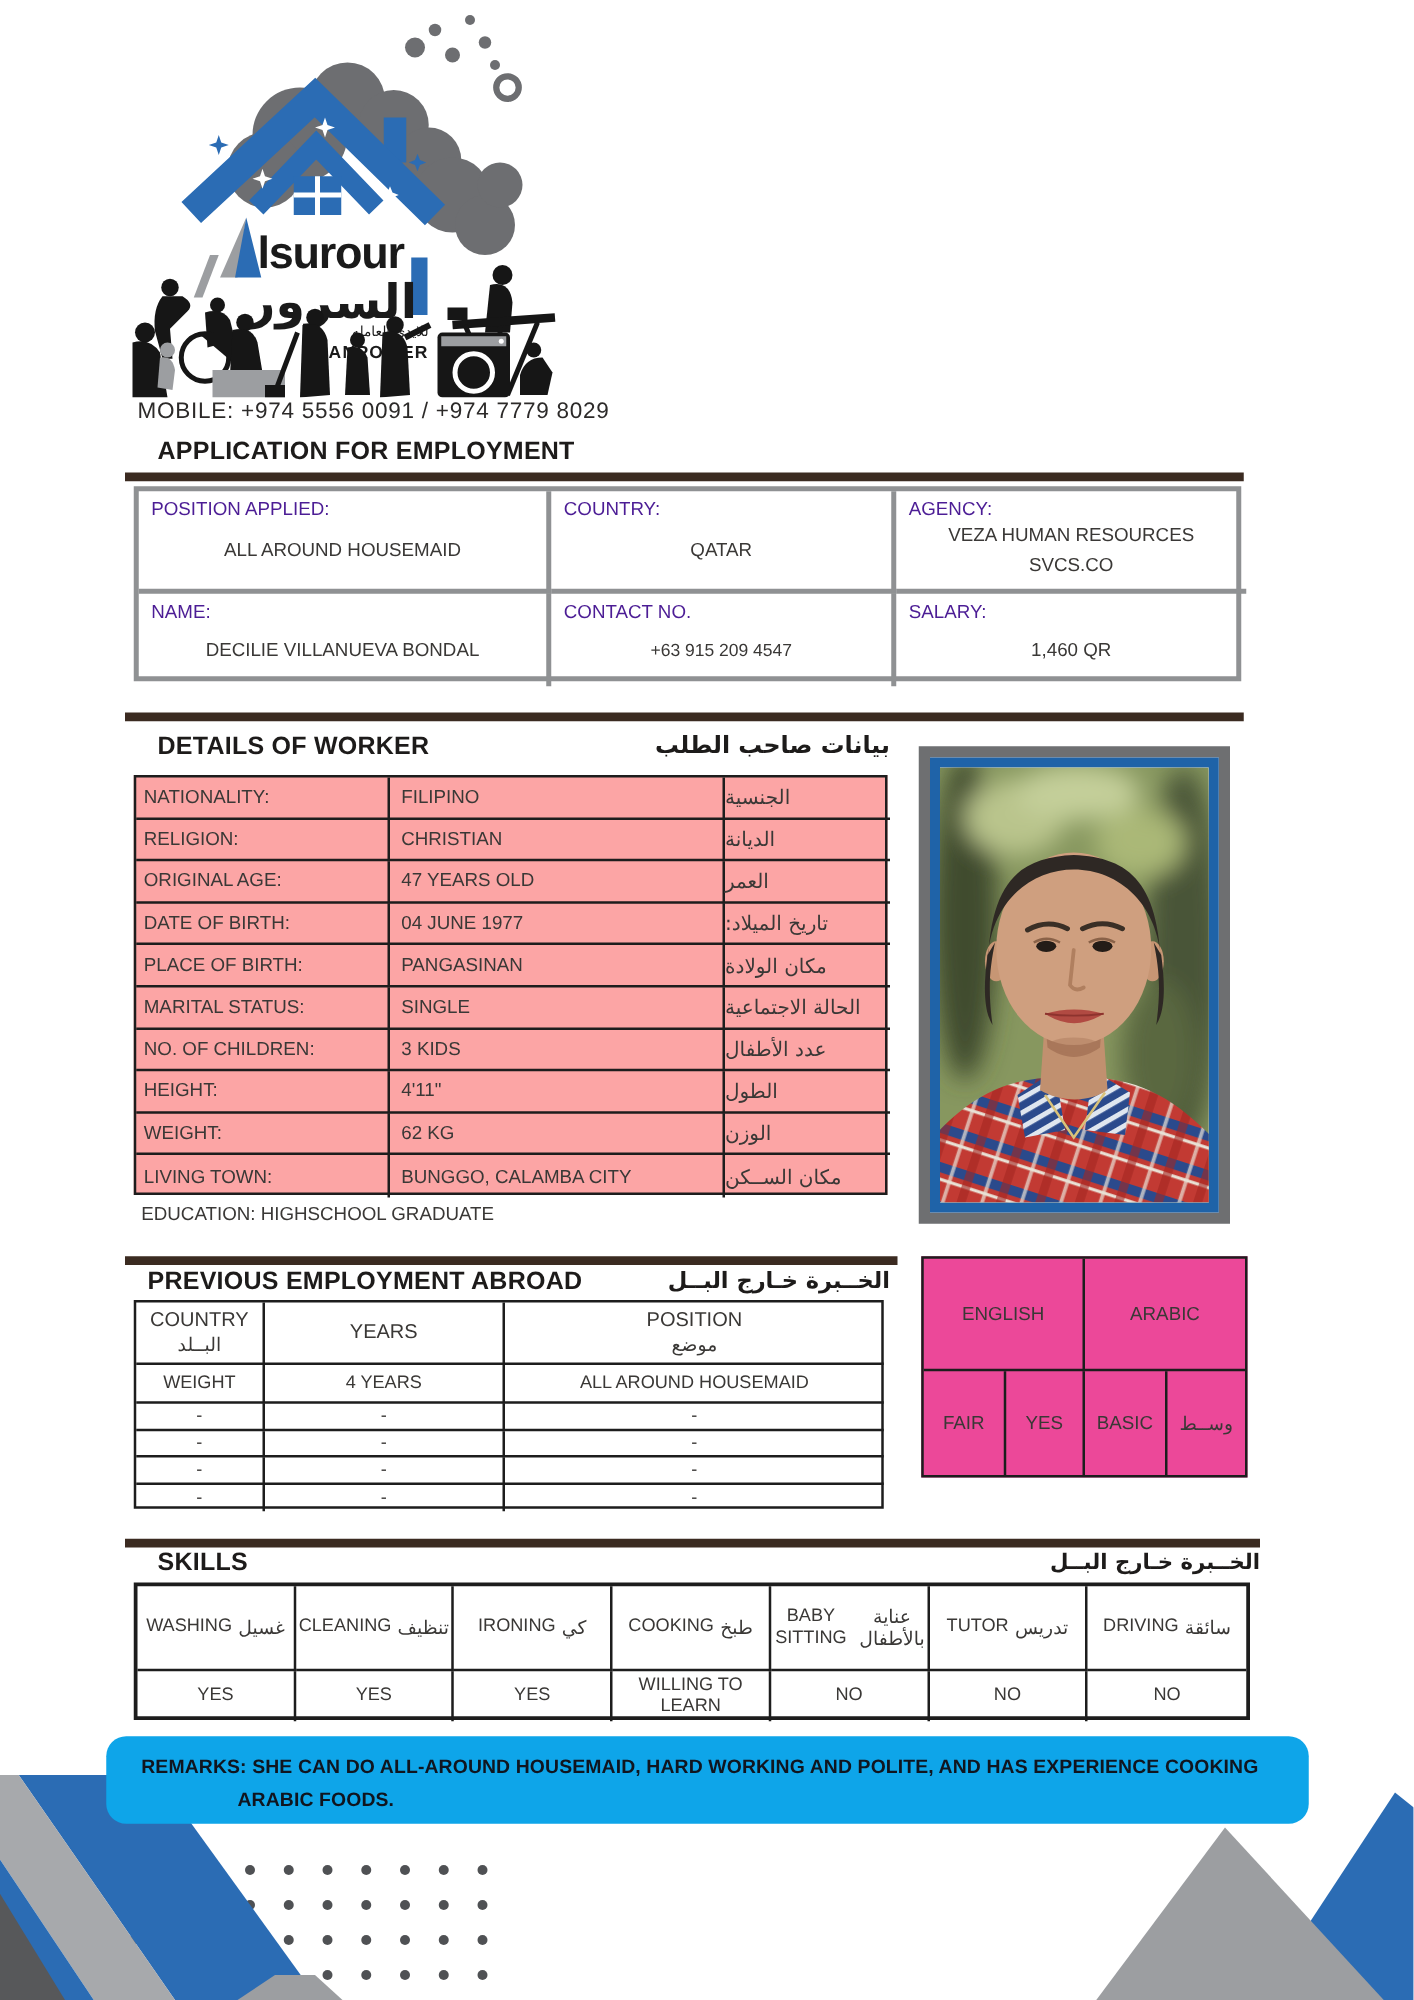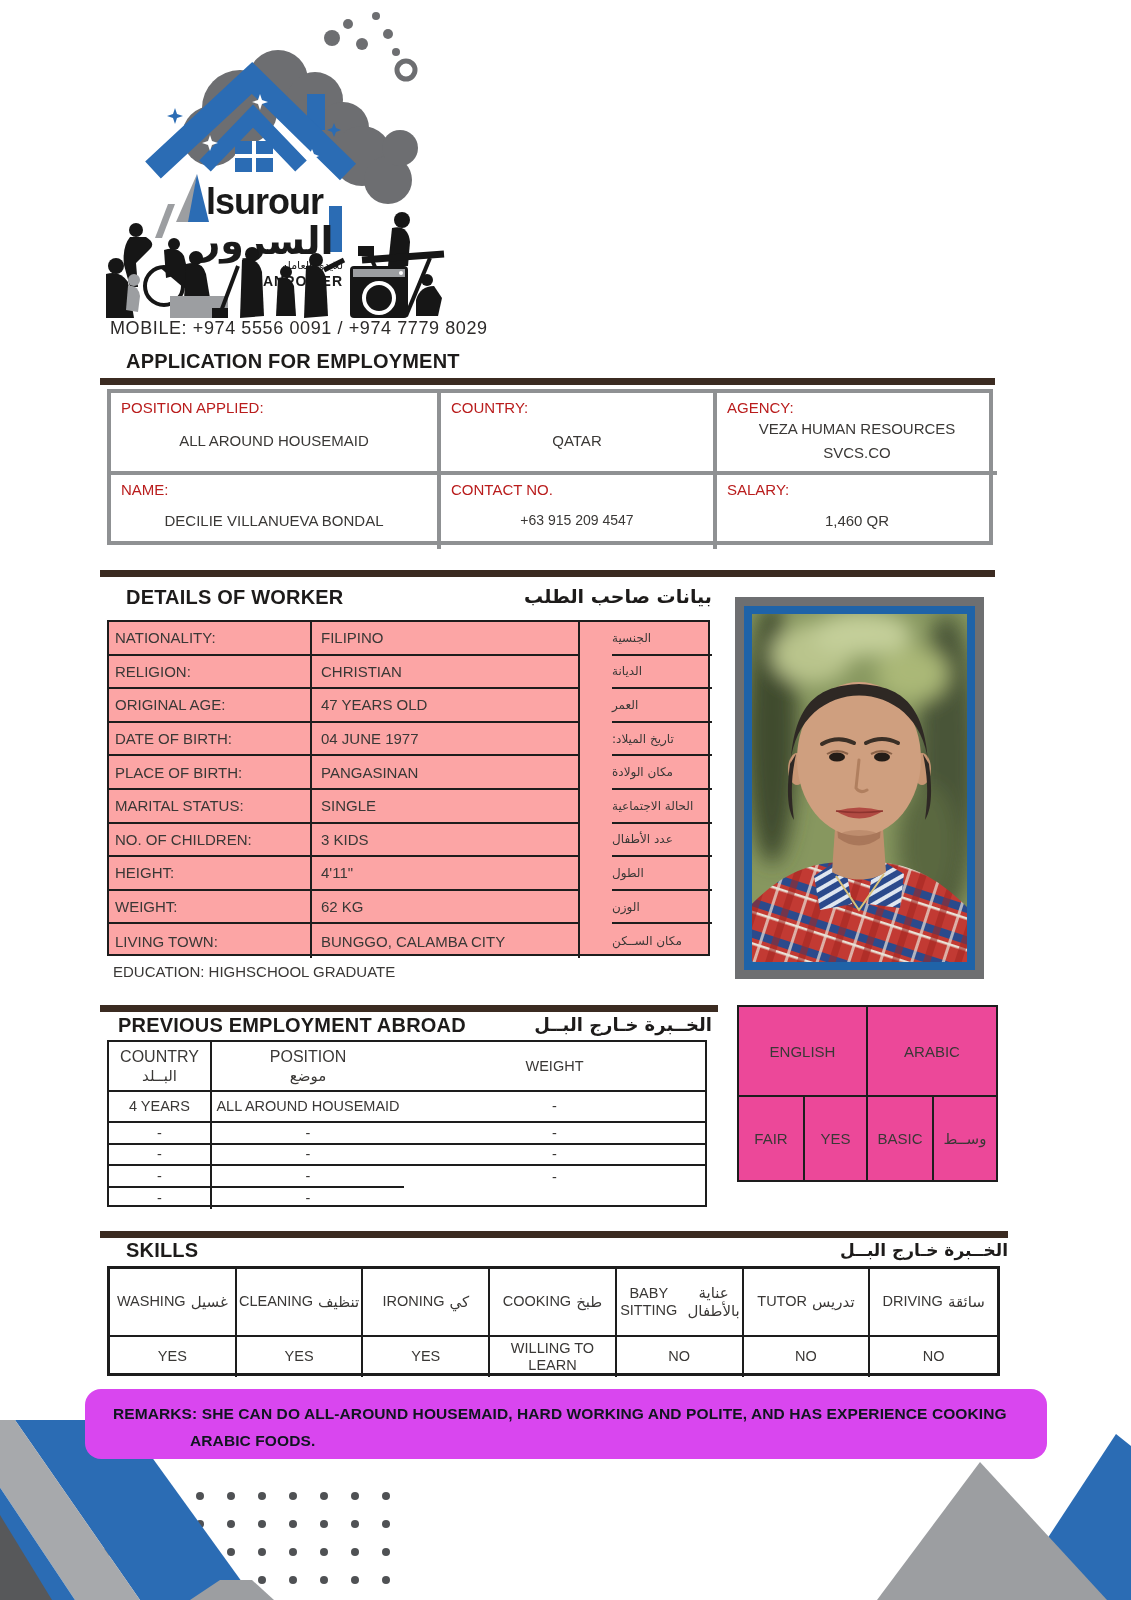--- a/index.html
+++ b/index.html
@@ -19,33 +19,33 @@
   
   .app-table{
     left:107px;top:389px;width:886px;height:156px;
     display:grid;grid-template-columns:330px 276px 280px;grid-template-rows:82px 74px;
     border:4px solid #8f9193;box-sizing:border-box;background:#fff;
   }
   .app-cell{border-right:4px solid #8f9193;border-bottom:4px solid #8f9193;
     display:flex;flex-direction:column;padding:6px 10px;box-sizing:border-box;}
   .app-cell.colend{border-right:none;}
   .app-cell.rowend{border-bottom:none;}
-  .app-label{font-size:15px;color:#b91c1c;}
+  .app-label{font-size:15px;color:#4c1d95;}
   .app-value{flex:1;display:flex;align-items:center;justify-content:center;
     text-align:center;font-size:15px;color:#3a3836;line-height:1.6;}
 
   
   .dt-table{
     left:107px;top:620px;width:603px;height:336px;
     display:grid;grid-template-columns:203px 268px 132px;grid-auto-rows:33.6px;
     border:2px solid #1d1d1d;box-sizing:border-box;background:#fca5a5;
   }
   .dt-cell{border-right:2px solid #1d1d1d;border-bottom:2px solid #1d1d1d;
     display:flex;align-items:center;box-sizing:border-box;font-size:15px;color:#3a3836;}
-  .dt-cell.colend{border-right:none;justify-content:flex-end;padding-right:9px;font-size:12px;margin-left:32px;}
+  .dt-cell.colend{border-right:none;justify-content:flex-end;padding-right:9px;font-size:16px;}
   .dt-cell.rowend{border-bottom:none;}
   .dt-cell.lab{padding-left:6px;}
   .dt-cell.val{padding-left:9px;}
   .education-line{font-size:15px;color:#3a3836;}
 
   
   .photo-frame{left:735px;top:597px;width:231px;height:364px;
     border:9px solid #6e6f71;outline:none;box-sizing:content-box;}
   .photo-inner{border:8px solid #1f63a8;width:231px;height:364px;box-sizing:border-box;
     position:absolute;left:0;top:0;width:231px;height:364px;}
@@ -87,21 +87,21 @@
   .sk-cell{border-right:2px solid #1d1d1d;border-bottom:2px solid #1d1d1d;
     display:flex;flex-direction:row;gap:5px;align-items:center;justify-content:center;
     box-sizing:border-box;font-size:14.5px;color:#3a3836;text-align:center;line-height:1.2;}
   .sk-cell.colend{border-right:none;}
   .sk-cell.rowend{border-bottom:none;}
   .sk-ar{font-size:15px;}
   .sk-val{padding:0 8px;}
 
   
   .remarks-bar{
-    left:85px;top:1389px;width:962px;height:70px;background:#d946ef;border-radius:16px;
+    left:85px;top:1389px;width:962px;height:70px;background:#0ea5e9;border-radius:16px;
     box-sizing:border-box;z-index:3;
   }
   .remarks-text{
     padding:11px 18px 0 105px;text-indent:-77px;
     font-weight:bold;font-size:15.5px;color:#10151f;line-height:1.75;letter-spacing:.1px;
   }
 
   .deco{z-index:1;}
   .dots{z-index:0;}
 </style>
@@ -344,20 +344,23 @@
 </div>
 
 <div class="abs divider" style="left:100px;top:1005px;width:618px;"></div>
 <div class="abs sec-title" style="left:105px;top:1014px;">PREVIOUS EMPLOYMENT ABROAD</div>
 <div class="abs sec-title-ar ar" style="left:400px;top:1014px;width:312px;font-size:18px;">الخــبرة خـارج البــل</div>
 
 <div class="abs emp-table">
   <div class="emp-cell">
     <div class="emp-head-en">COUNTRY</div>
     <div class="emp-head-ar ar">البــلد</div>
+  </div>
+  <div class="emp-cell">
+    <div class="emp-head-en">YEARS</div>
   </div>
   <div class="emp-cell colend">
     <div class="emp-head-en">POSITION</div>
     <div class="emp-head-ar ar">موضع</div>
   </div>
   <div class="emp-cell">WEIGHT</div>
   <div class="emp-cell">4 YEARS</div>
   <div class="emp-cell colend">ALL AROUND HOUSEMAID</div>
   <div class="emp-cell">-</div>
   <div class="emp-cell">-</div>

